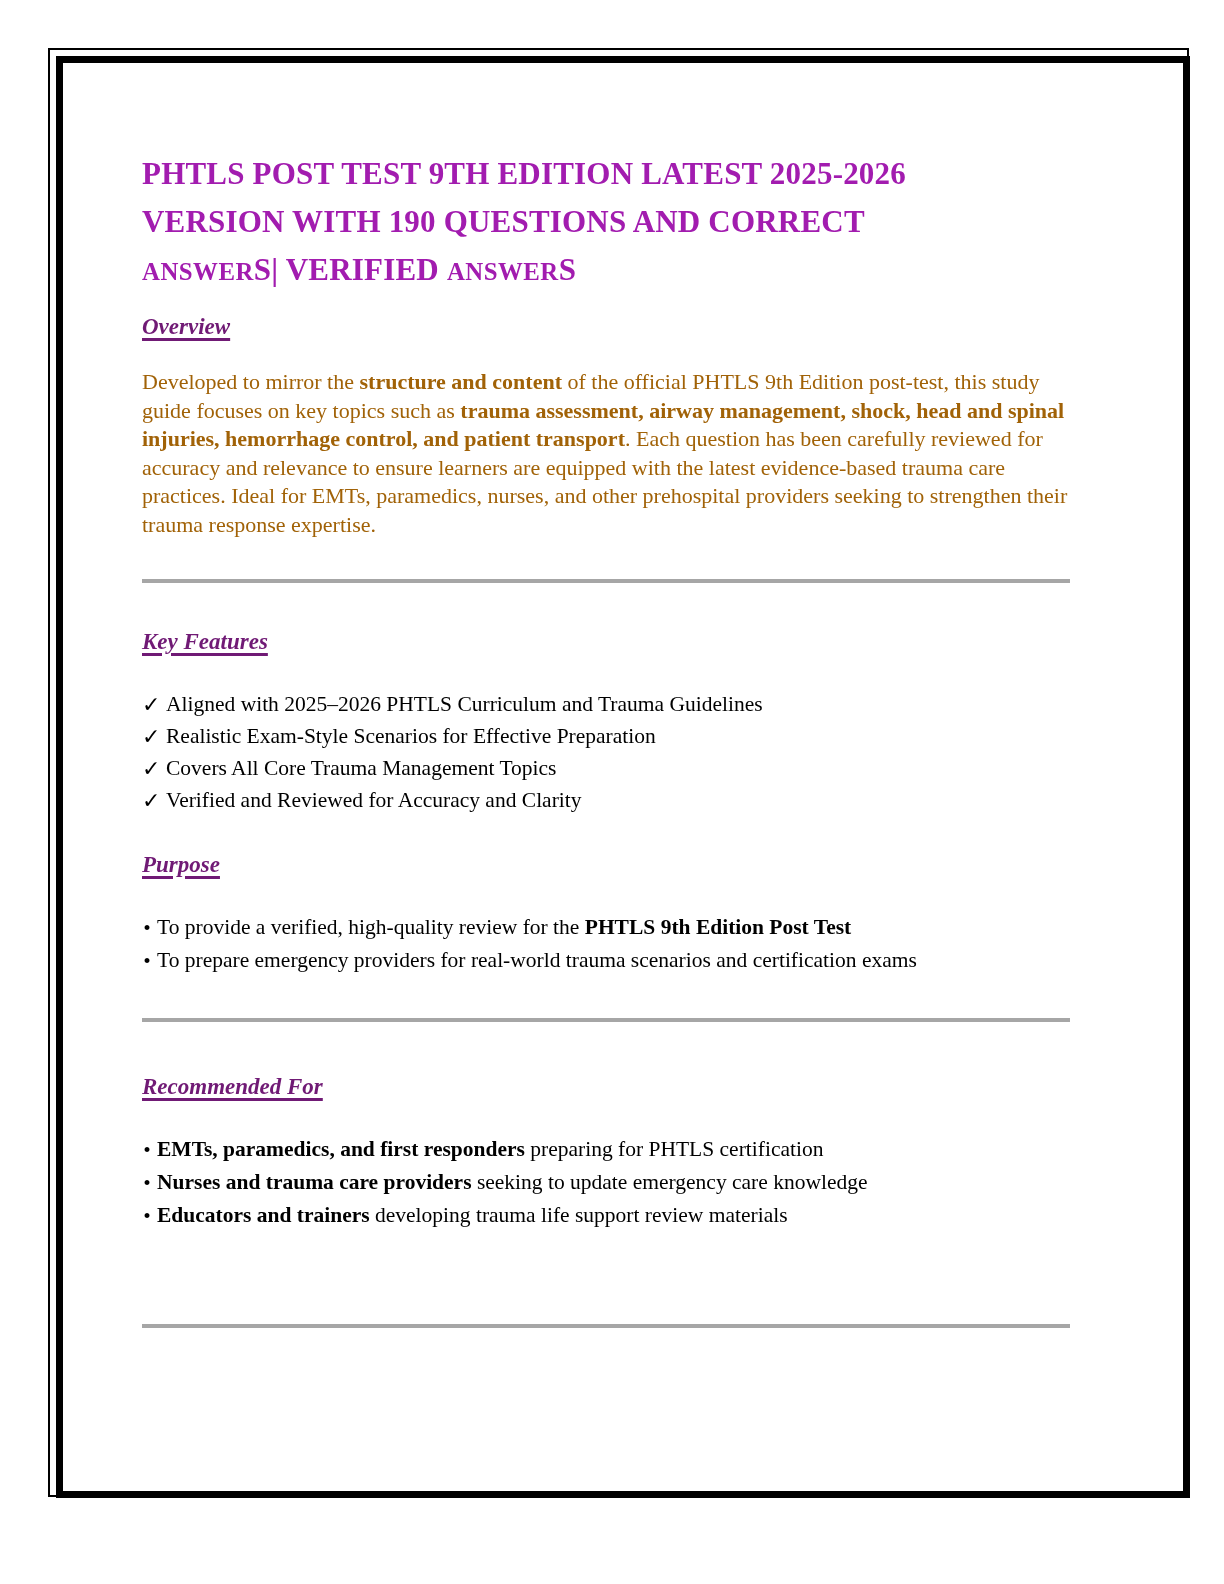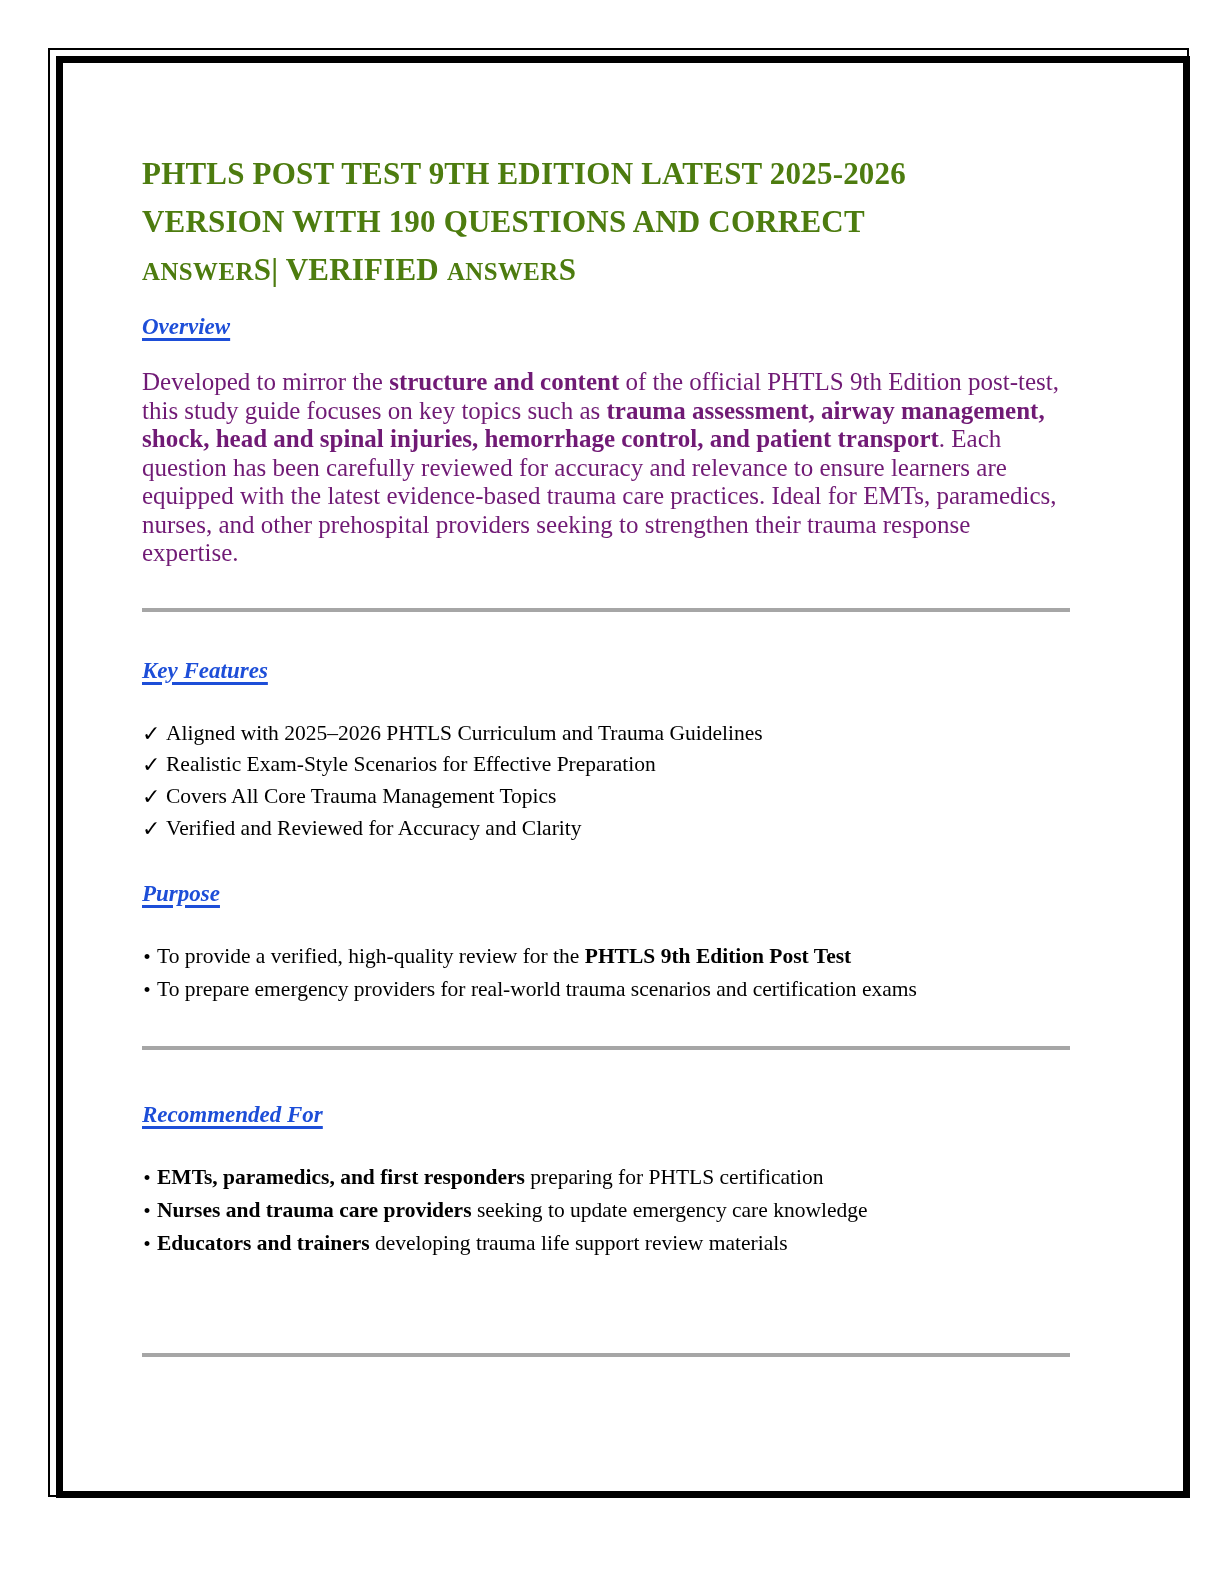--- a/index.html
+++ b/index.html
@@ -50,53 +50,53 @@
   
   .content {
     position: absolute;
     left: 142px;
     top: 150px;
     width: 928px;
   }
 
   
   .doc-title {
-    color: #4d7c0f;
+    color: #a21caf;
     font-weight: bold;
     font-size: 31px;
     line-height: 1.55;
     letter-spacing: 0.2px;
     margin: 0 0 0 0;
   }
   .doc-title .tline { display: block; white-space: nowrap; }
   .smallcaps-ital {
     font-size: 0.80em;
     letter-spacing: 0.5px;
   }
 
   
   .sec-head {
-    color: #1d4ed8;
+    color: #701a75;
     font-weight: bold;
     font-style: italic;
     font-size: 23px;
     text-decoration: underline;
     text-underline-offset: 4px;
     text-decoration-thickness: 3px;
     display: inline-block;
     margin: 0;
   }
 
   .sec-head-wrap { margin: 0; padding: 0; }
 
   
   p.body-text {
-    font-size: 25px;
+    font-size: 22px;
     line-height: 28.5px;
-    color: #701a75;
+    color: #a16207;
     margin: 0;
     text-align: left;
   }
   .b { font-weight: bold; }
 
   
   ul.plain {
     list-style: none;
     margin: 0;
     padding: 0;

